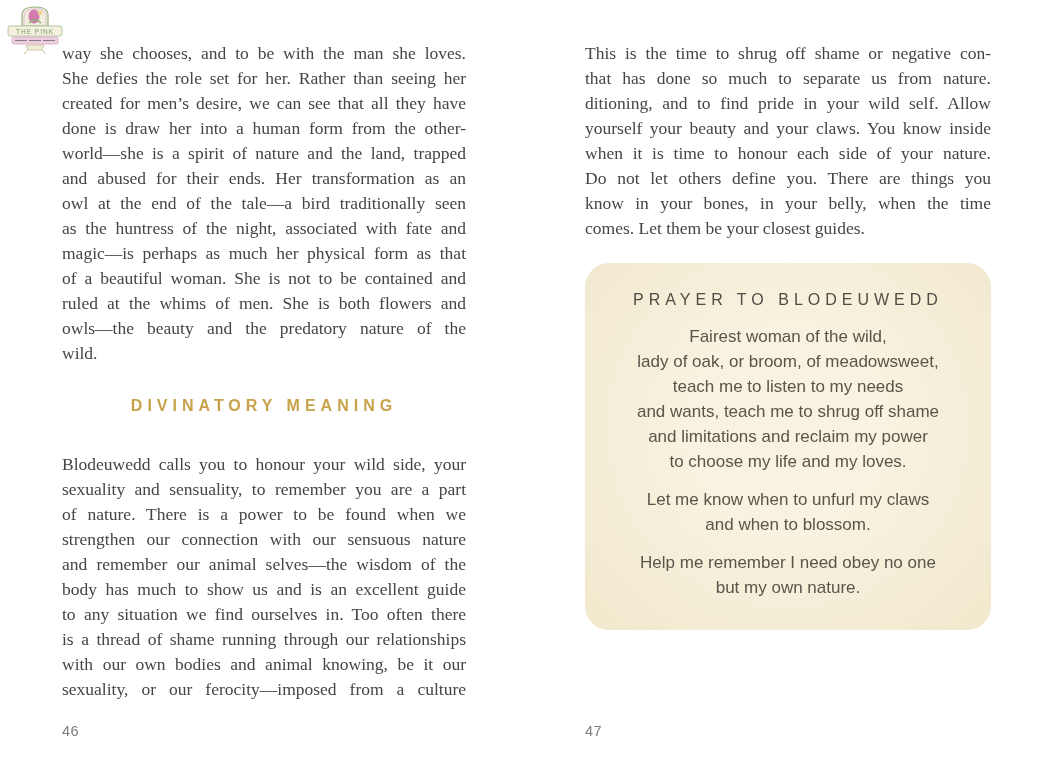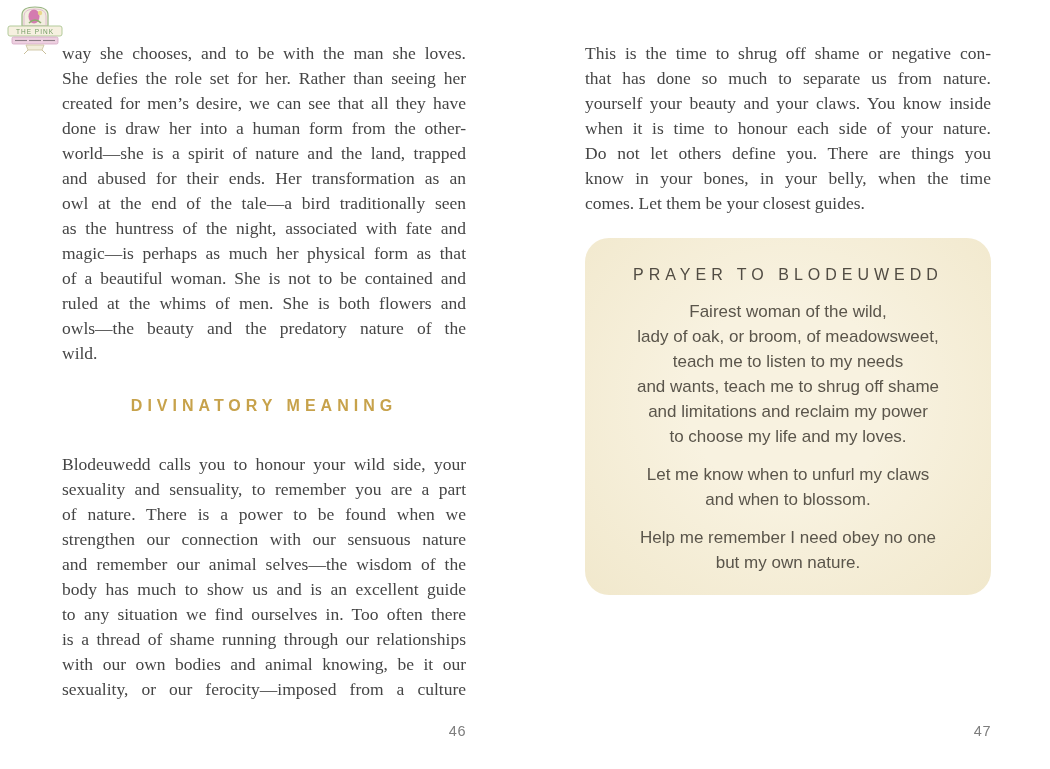--- a/index.html
+++ b/index.html
@@ -47,21 +47,21 @@
     white-space: nowrap;
     font-weight: bold;
   }
   .par2 { margin-top: 34px; }
 
   
   .prayer-box {
     margin-top: 22px;
     border-radius: 24px;
     background: radial-gradient(ellipse at 50% 45%, #f8f2e0 35%, #f1e8cc 100%);
-    padding: 26px 18px 20px 18px;
+    padding: 26px 18px 30px 18px;
     box-sizing: border-box;
     font-family: "Liberation Sans", "DejaVu Sans", sans-serif;
   }
   .prayer-title {
     text-align: center;
     font-size: 16px;
     letter-spacing: 5px;
     color: #514c43;
     line-height: 22px;
     white-space: nowrap;
@@ -75,21 +75,21 @@
   .stanza .tline, .stanza .tline-last {
     text-align: center;
     text-align-last: center;
   }
 
   
   .page-num {
     position: absolute;
     top: 723px;
     width: 404px;
-    text-align: right;
+    text-align: left;
     font-family: "Liberation Sans", "DejaVu Sans", sans-serif;
     font-size: 14.5px;
     color: #7d7d7d;
     letter-spacing: 0.5px;
   }
   .page-num-left  { left: 62px; }
   .page-num-right { left: 585px; width: 406px; }
 </style>
 </head>
 <body>
@@ -152,20 +152,21 @@
         <div class="tline">sexuality, or our ferocity—imposed from a culture</div>
       </div>
 
   </div>
 
   <div class="col col-right">
 
     <div class="body-par">
         <div class="tline">This is the time to shrug off shame or negative con-</div>
         <div class="tline">that has done so much to separate us from nature.</div>
+        <div class="tline">ditioning, and to find pride in your wild self. Allow</div>
         <div class="tline">yourself your beauty and your claws. You know inside</div>
         <div class="tline">when it is time to honour each side of your nature.</div>
         <div class="tline">Do not let others define you. There are things you</div>
         <div class="tline">know in your bones, in your belly, when the time</div>
         <div class="tline tline-last">comes. Let them be your closest guides.</div>
       </div>
 
     <div class="prayer-box">
       <div class="prayer-title">PRAYER TO BLODEUWEDD</div>
 

